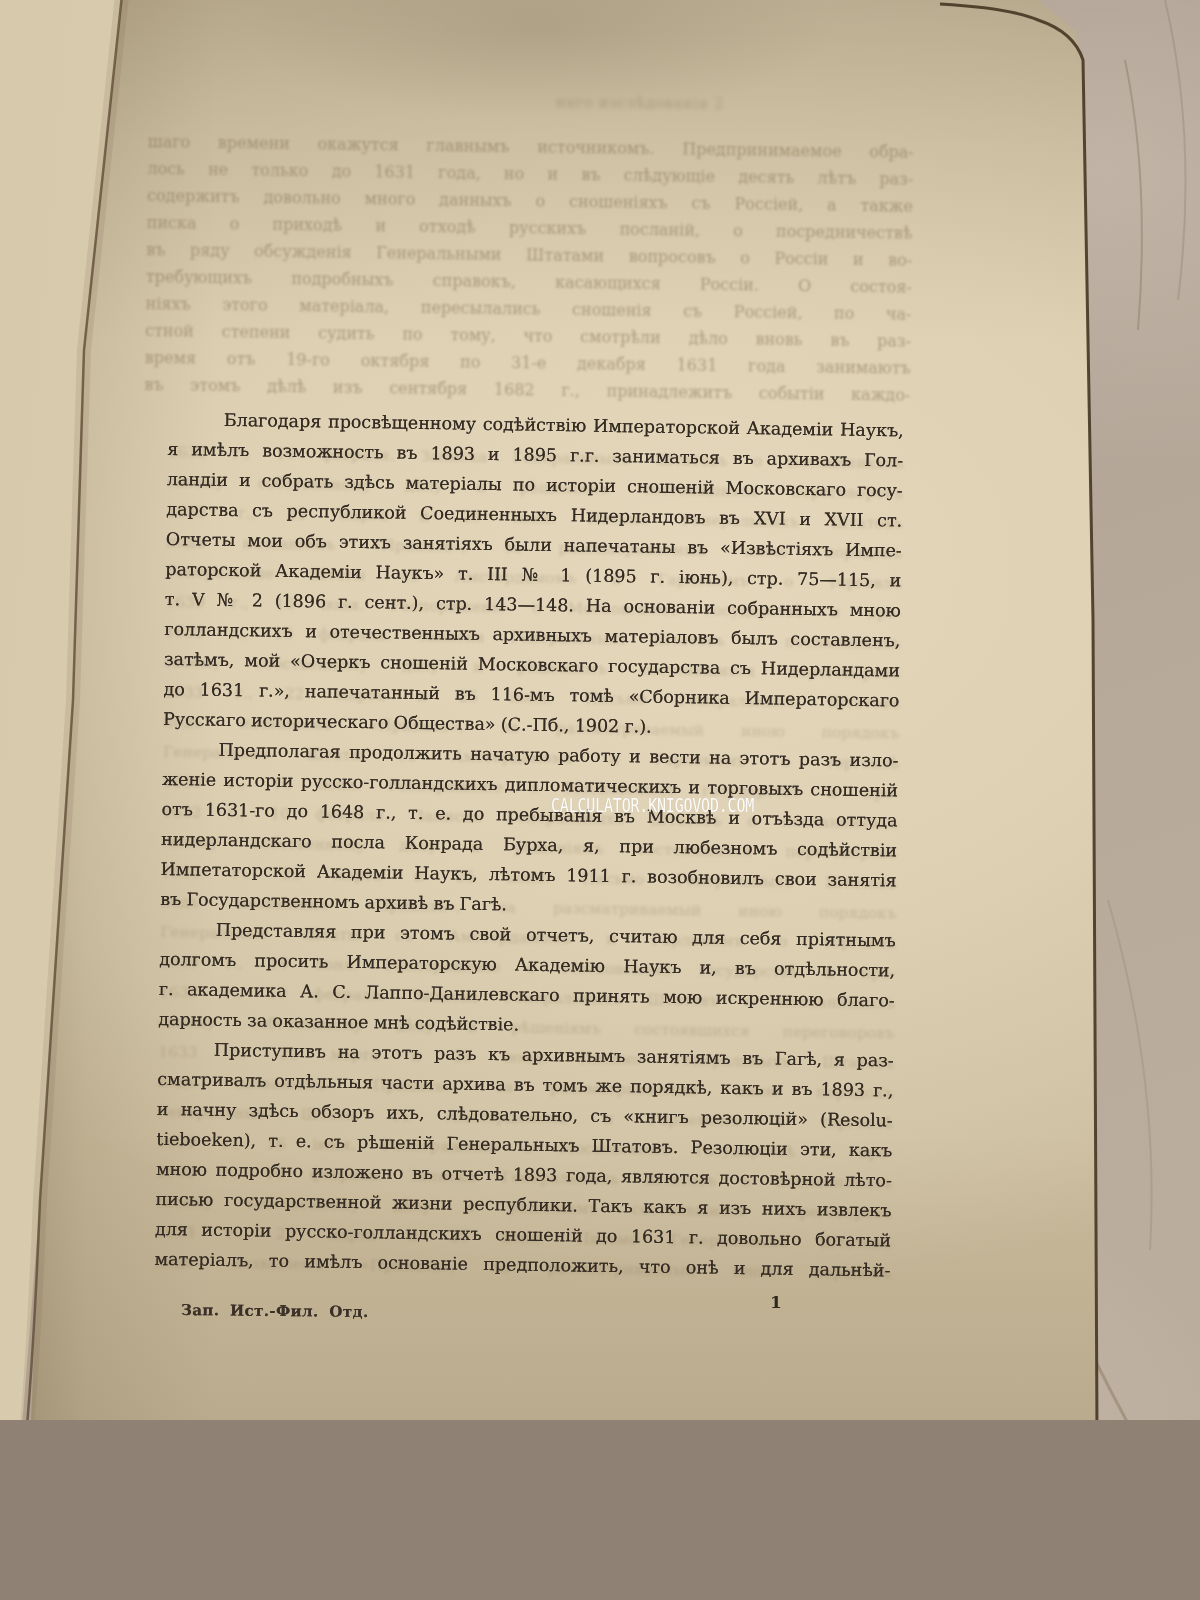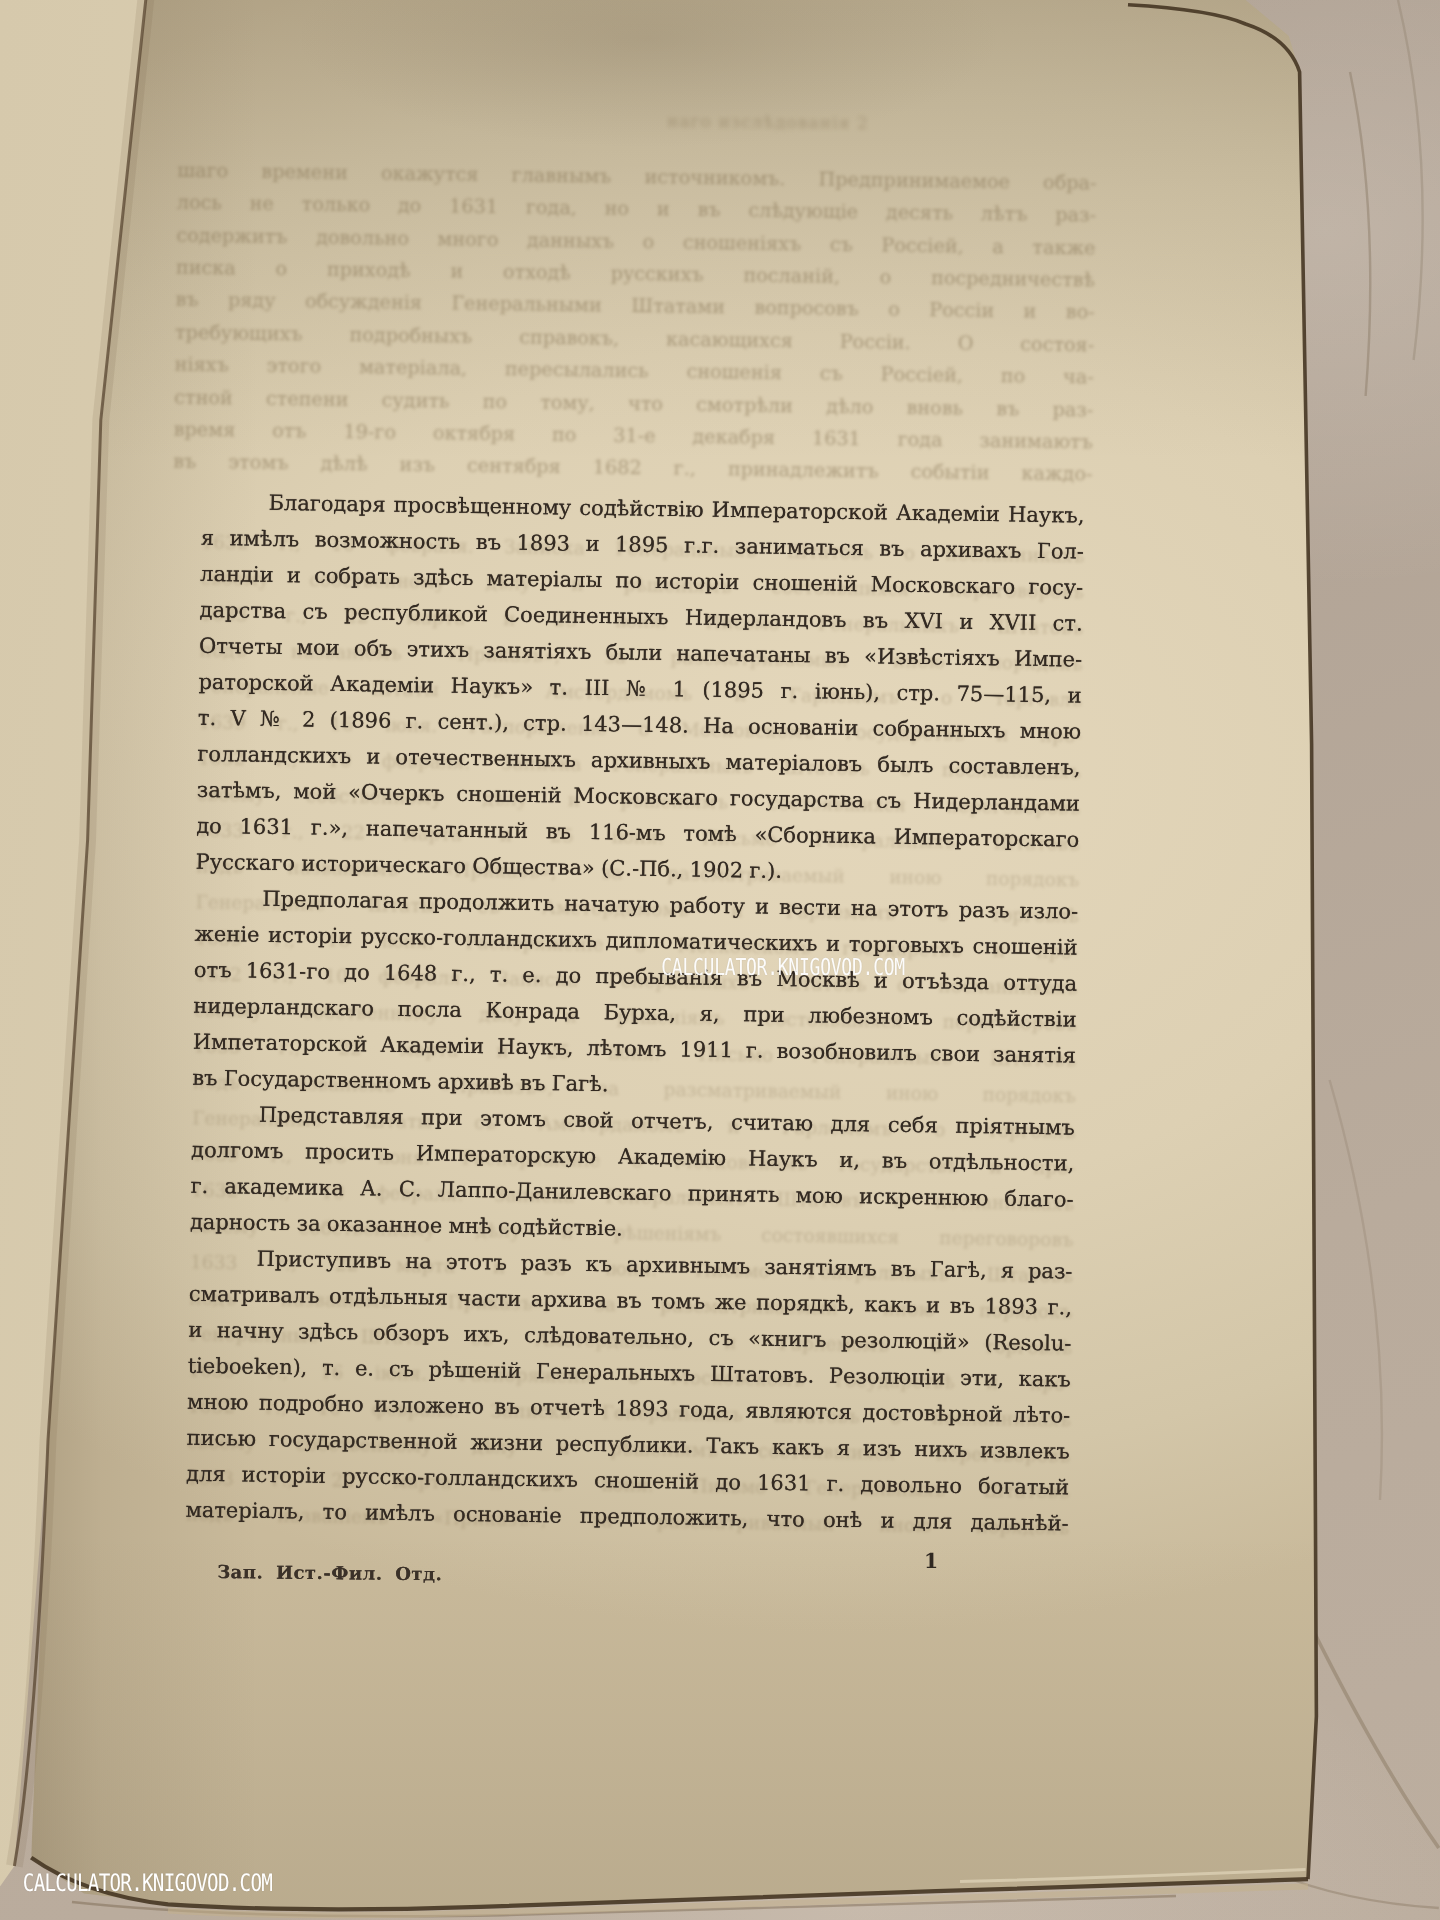--- a/index.html
+++ b/index.html
@@ -1,16 +1,16 @@
 <!DOCTYPE html>
 <html><head>
 <meta charset="utf-8">
 <style>
   html,body{margin:0;padding:0;background:#8f8174;}
-  #canvas{position:relative;width:1200px;height:1600px;overflow:hidden;
+  #canvas{position:relative;width:1200px;height:1420px;overflow:hidden;
     font-family:"DejaVu Serif","Liberation Serif",serif;}
   svg.layer{position:absolute;left:0;top:0;pointer-events:none;}
 
   
   #marble{position:absolute;inset:0;
     background:
       radial-gradient(700px 500px at 92% 12%, rgba(255,248,238,.20), rgba(0,0,0,0) 60%),
       radial-gradient(900px 500px at 60% 99%, rgba(236,226,214,.25), rgba(0,0,0,0) 55%),
       linear-gradient(160deg,#ab9d8f 0%,#b2a496 35%,#b9ab9c 70%,#bcae9f 100%);}
 

